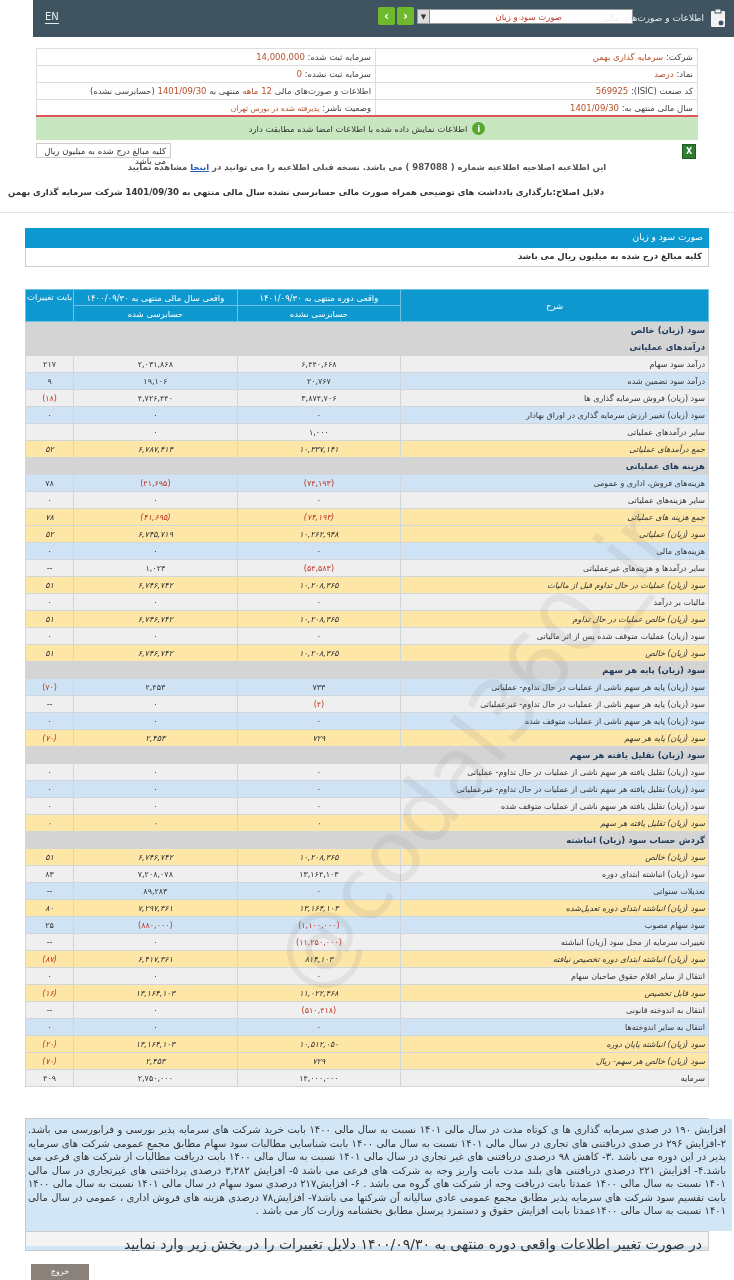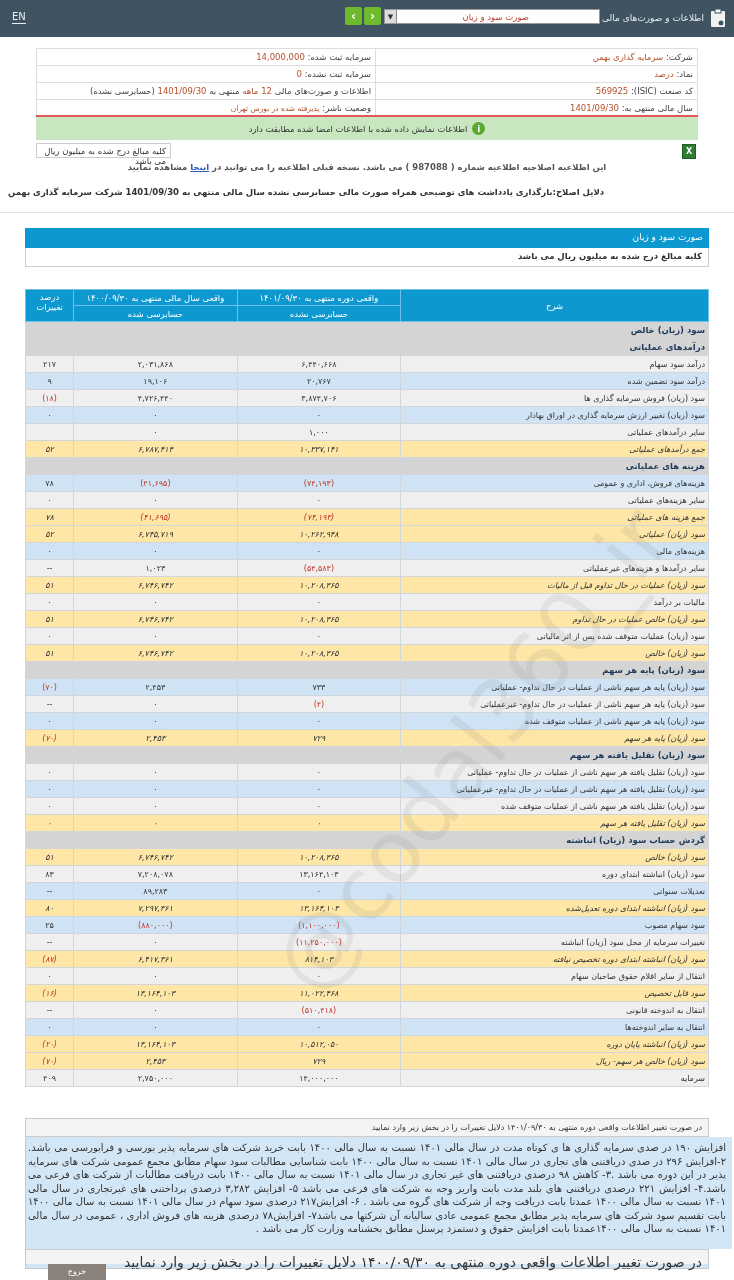--- a/index.html
+++ b/index.html
@@ -1,17 +1,17 @@
 <!DOCTYPE html>
 <html><head>
 <meta charset="utf-8">
 <style>
   * { box-sizing: border-box; margin: 0; padding: 0; }
   body { width: 734px; height: 1280px; background: #fff; font-family: "DejaVu Sans", sans-serif; font-size: 9px; color: #333; position: relative; overflow: hidden; }
-  .topbar { height: 37px; background: #3f5360; position: relative; }
+  .topbar { height: 37px; background: #3f5360; position: relative; margin-left: 33px; }
   .topbar .en { position: absolute; left: 12px; top: 11px; color: #e8eef2; font-size: 10px; border-bottom: 1px solid #e8eef2; line-height: 12px; }
   .topbar .title-wrap { position: absolute; right: 8px; top: 8px; display: flex; align-items: center; direction: rtl; gap: 6px; }
   .topbar .title-wrap .ico { width: 16px; height: 20px; }
   .topbar .title-wrap .txt { color: #e8eef2; font-size: 9px; }
   .topbar .select { position: absolute; left: 384px; top: 9px; width: 216px; height: 15px; background: #fff; border: 1px solid #999; display: flex; align-items: center; }
   .topbar .select .arrow { width: 12px; height: 13px; background: #ddd; border-right: 1px solid #888; font-size: 7px; display: flex; align-items: center; justify-content: center; }
   .topbar .select .val { flex: 1; text-align: right; direction: rtl; color: #c0392b; font-size: 8.5px; padding-right: 70px; }
   .navbtn { position: absolute; top: 7px; width: 17px; height: 18px; background: #6fba2c; border-radius: 2px; color: #fff; font-size: 12px; font-weight: bold; display: flex; align-items: center; justify-content: center; }
   .info-table { position: absolute; left: 36px; top: 48px; width: 662px; border-collapse: collapse; direction: rtl; }
   .info-table td { border: 1px solid #ddd; height: 17px; font-size: 8.5px; padding: 0 4px; text-align: right; white-space: nowrap; }
@@ -36,21 +36,21 @@
   .row-gray td { background: #d4d4d4; }
   .row-gray td.desc { font-weight: bold; color: #1e3a5a; font-size: 8.5px; }
   .row-light td { background: #efefef; }
   .row-blue td { background: #cfe3f5; }
   .row-yellow td { background: #fde6a6; font-style: italic; }
   .neg { color: #c0392b; }
   .notes { position: absolute; left: 25px; top: 1118px; width: 684px; border: 1px solid #c8c8c8; direction: rtl; }
   .notes .line1 { background: #f4f4f4; font-size: 8px; padding: 4px 6px; text-align: right; height: 18px; border-bottom: 1px solid #ccc; }
   .notes .para { background: #d3e6f6; font-size: 10px; padding: 4px 6px 20px 2px; text-align: justify; line-height: 13.5px; height: 112px; margin-right: -24px; }
   .notes .line3 { background: #f4f4f4; font-size: 14px; padding: 4px 6px; text-align: right; height: 19px; border-top: 1px solid #ccc; border-bottom: 4px solid #d3e6f6; }
-  .exit-btn { position: absolute; left: 48px; top: 1264px; width: 58px; height: 16px; background: #8a817b; color: #fff; font-size: 8px; text-align: center; line-height: 16px; border: none; }
+  .exit-btn { position: absolute; left: 31px; top: 1264px; width: 58px; height: 16px; background: #8a817b; color: #fff; font-size: 8px; text-align: center; line-height: 16px; border: none; }
   .wm { position: absolute; left: 180px; top: 700px; transform: rotate(-52deg); font-size: 86px; color: rgba(120,120,120,0.12); font-family: "DejaVu Sans", sans-serif; white-space: nowrap; pointer-events: none; }
 </style>
 </head>
 <body>
 
 <div class="topbar">
   <span class="en">EN</span>
   <div class="navbtn" style="left:345px;">
       <span>‹</span>
     </div>
@@ -117,21 +117,21 @@
     <col style="width:288px">
       <col style="width:153px">
       <col style="width:153px">
       <col style="width:45px">
   </colgroup>
   <thead>
     <tr>
       <th rowspan="2">شرح</th>
       <th>واقعی دوره منتهی به ۱۴۰۱/۰۹/۳۰</th>
       <th>واقعی سال مالی منتهی به ۱۴۰۰/۰۹/۳۰</th>
-      <th rowspan="2" style="vertical-align:top;padding-top:2px;">درصد تغییرات</th>
+      <th rowspan="2" style="vertical-align:top;padding-top:2px;">بابت تغییرات</th>
     </tr>
     <tr>
       <th>حسابرسی نشده</th>
       <th>حسابرسی شده</th>
     </tr>
   </thead>
   <tbody id="tbody">
       <tr class="row-gray">
         <td class="desc">سود (زیان) خالص</td>
         <td></td>
@@ -399,20 +399,19 @@
       <tr class="row-light">
         <td class="desc">سرمایه</td>
         <td>۱۴,۰۰۰,۰۰۰</td>
         <td>۲,۷۵۰,۰۰۰</td>
         <td>۴۰۹</td>
       </tr>
     </tbody>
 </table>
 
 <div class="notes">
-  <div class="line1">در صورت تغییر اطلاعات واقعی دوره منتهی به ۱۴۰۱/۰۹/۳۰ دلایل تغییرات را در بخش زیر وارد نمایید</div>
   <div class="para">افزایش ۱۹۰ در صدی سرمایه گذاری ها ی کوتاه مدت در سال مالی ۱۴۰۱ نسبت به سال مالی ۱۴۰۰ بابت خرید شرکت های سرمایه پذیر بورسی و فرابورسی می باشد. ۲-افزایش ۲۹۶ در صدی دریافتنی های تجاری در سال مالی ۱۴۰۱ نسبت به سال مالی ۱۴۰۰ بابت شناسایی مطالبات سود سهام مطابق مجمع عمومی شرکت های سرمایه پذیر در این دوره می باشد .۳- کاهش ۹۸ درصدی دریافتنی های غیر تجاری در سال مالی ۱۴۰۱ نسبت به سال مالی ۱۴۰۰ بابت دریافت مطالبات از شرکت های فرعی می باشد.۴- افزایش ۲۲۱ درصدی دریافتنی های بلند مدت بابت واریز وجه به شرکت های فرعی می باشد ۵- افزایش ۳,۲۸۲ درصدی پرداختنی های غیرتجاری در سال مالی ۱۴۰۱ نسبت به سال مالی ۱۴۰۰ عمدتا بابت دریافت وجه از شرکت های گروه می باشد . ۶- افزایش۲۱۷ درصدی سود سهام در سال مالی ۱۴۰۱ نسبت به سال مالی ۱۴۰۰ بابت تقسیم سود شرکت های سرمایه پذیر مطابق مجمع عمومی عادی سالیانه آن شرکتها می باشد۷- افزایش۷۸ درصدی هزینه های فروش اداری ، عمومی در سال مالی ۱۴۰۱ نسبت به سال مالی ۱۴۰۰عمدتا بابت افزایش حقوق و دستمزد پرسنل مطابق بخشنامه وزارت کار می باشد .</div>
   <div class="line3">در صورت تغییر اطلاعات واقعی دوره منتهی به ۱۴۰۰/۰۹/۳۰ دلایل تغییرات را در بخش زیر وارد نمایید</div>
 </div>
 
 <button class="exit-btn">خروج</button>
 
 <div class="wm">@codal360_ir</div>
 
 </body></html>

